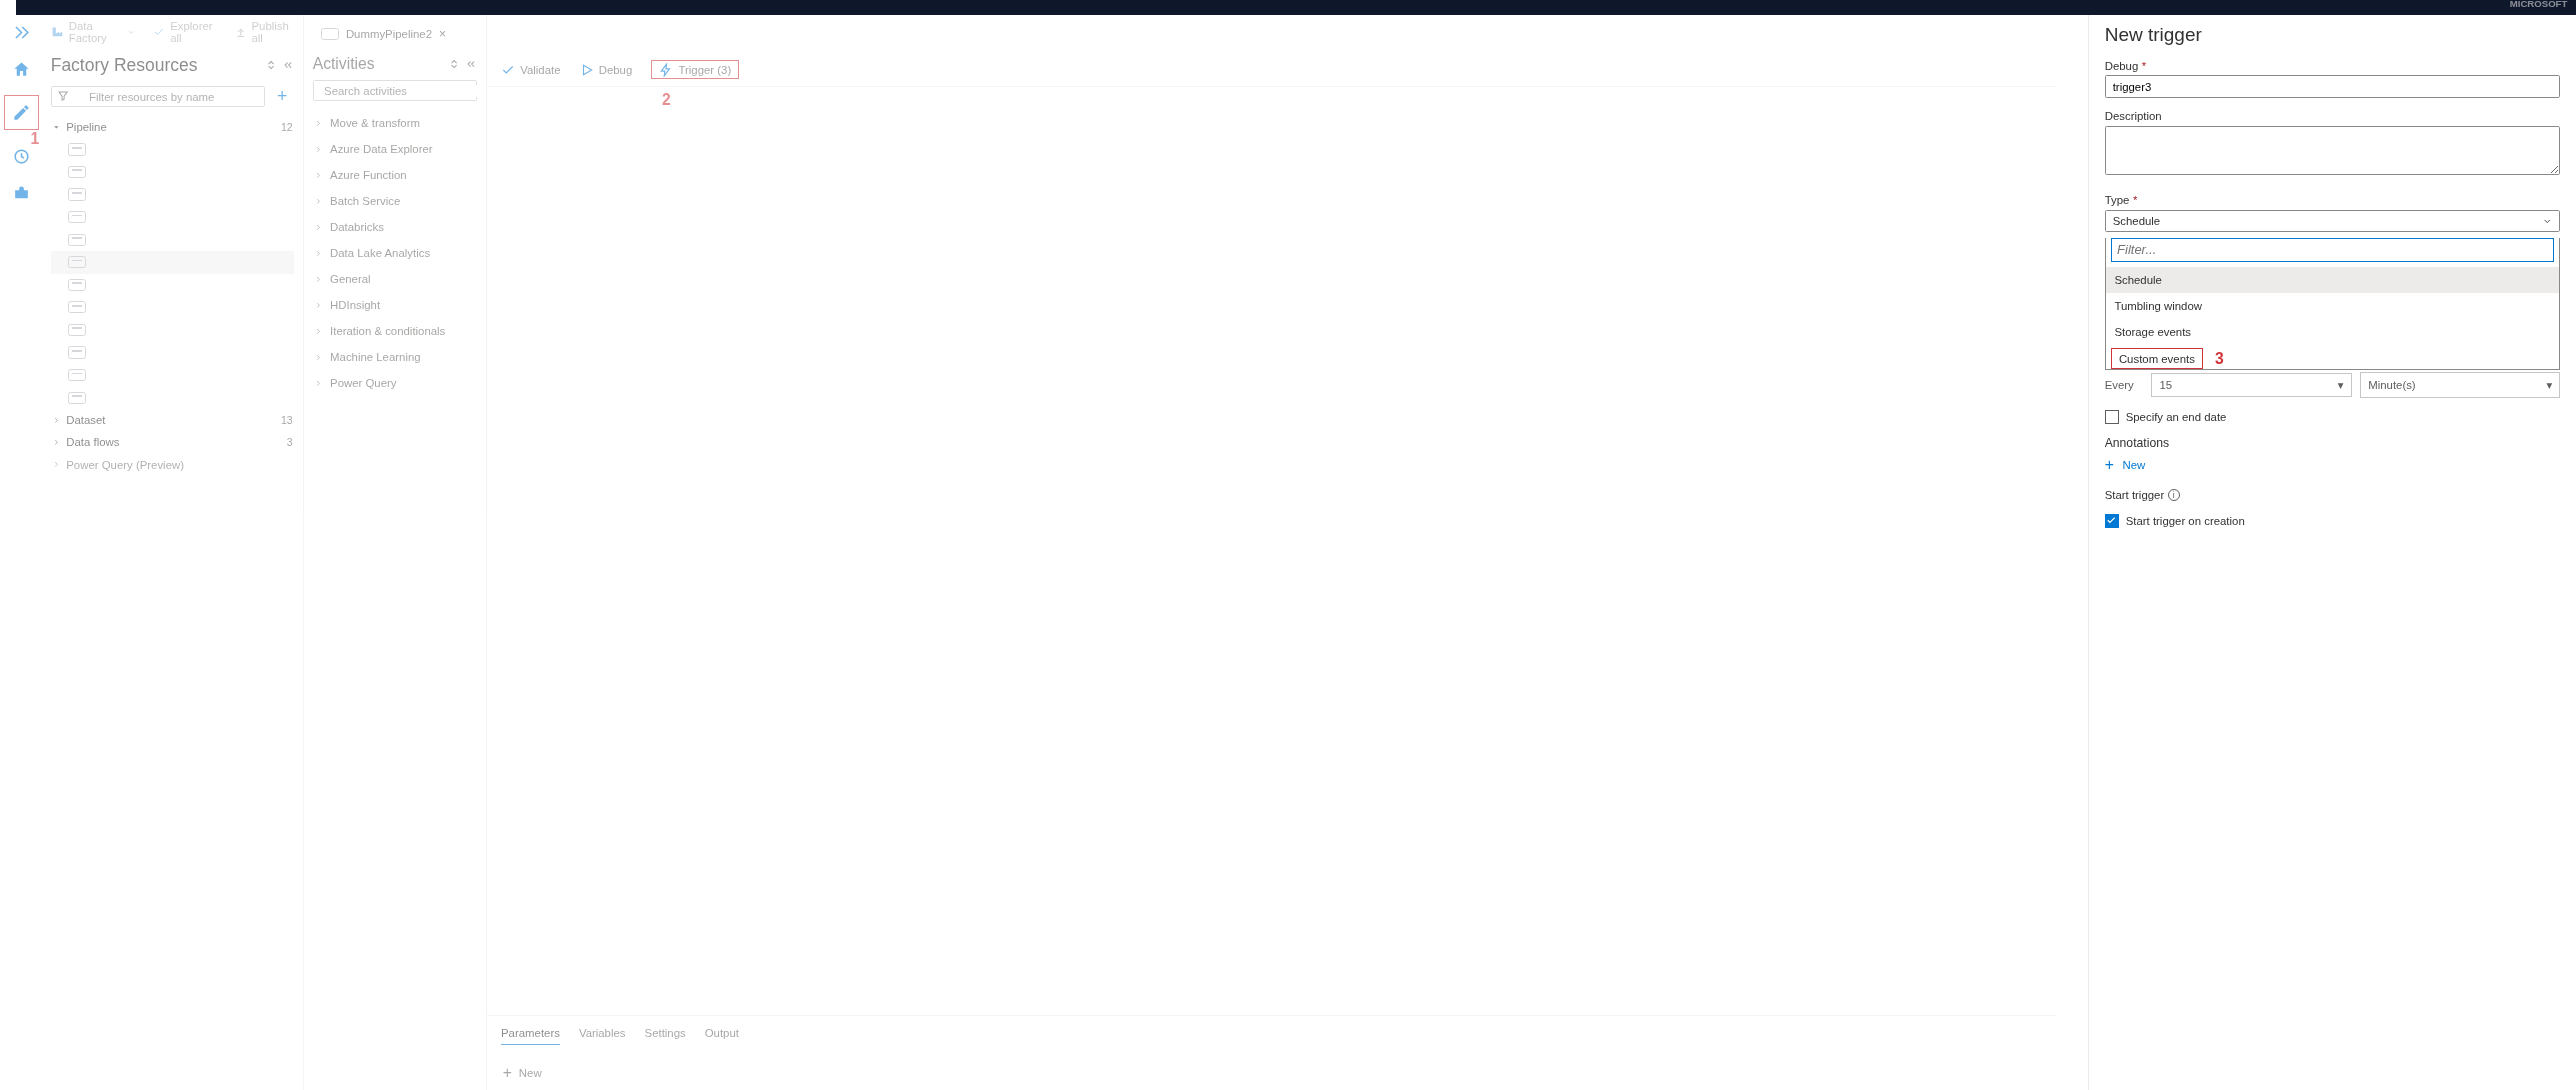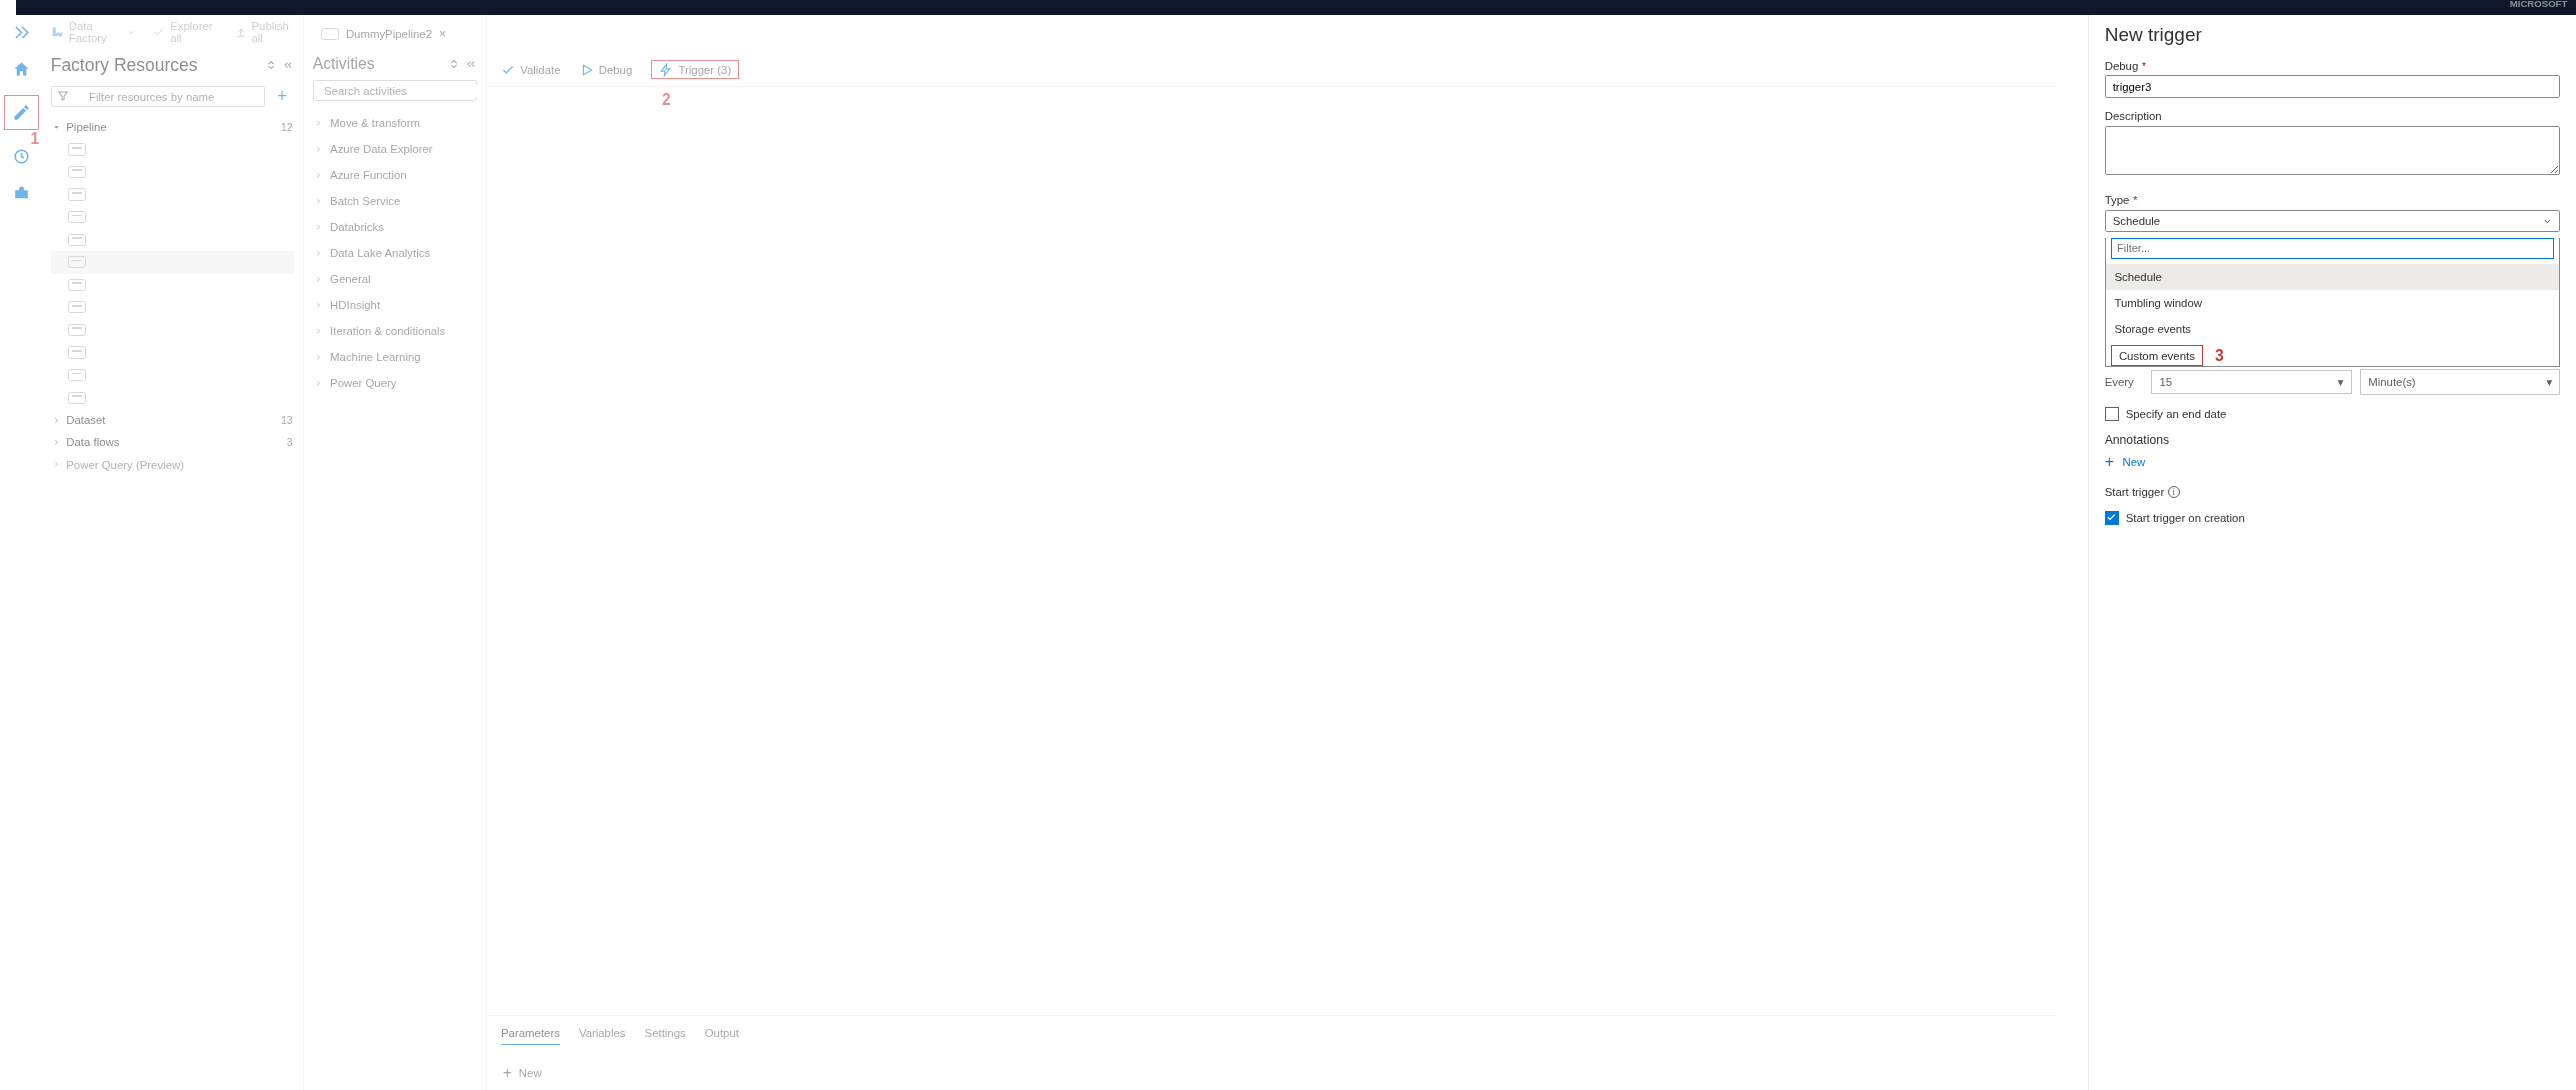--- a/index.html
+++ b/index.html
@@ -61,21 +61,21 @@
   
   .pane{width:488px;border-left:0.9px solid #edebe9;padding:0 15.7px 17.5px;overflow-y:auto;margin-left:32px;}
   .pane h2{font-weight:400;font-size:19px;margin:8.7px 0 14px;}
   .field-label{font-size:11.4px;margin-bottom:3.5px;display:flex;align-items:center;gap:3.5px;}
   .req{color:#a4262c;}
   .txt{width:100%;border:0.9px solid #8a8886;border-radius:1.7px;padding:4.4px 7px;font-size:11.4px;margin-bottom:12.2px;}
   .desc{width:100%;border:0.9px solid #8a8886;border-radius:1.7px;height:49px;margin-bottom:17.5px;}
   .select-display{width:100%;border:0.9px solid #8a8886;border-radius:1.7px;padding:4.4px 7px;display:flex;align-items:center;justify-content:space-between;margin-bottom:1.7px;cursor:pointer;}
   .dropdown{border:0.9px solid #8a8886;border-top:none;}
   .dd-filter{border:1.7px solid #0078d4;margin:5.2px;padding:3.5px 5.2px;}
-  .dd-filter input{border:none;outline:none;width:100%;font-size:11px;}
+  .dd-filter input{border:none;outline:none;width:100%;font-size:13px;font-style:italic;}
   .dd-item{padding:7px 8.7px;cursor:pointer;}
   .dd-item.selected{background:#edebe9;}
   .custom-wrap{display:flex;align-items:center;gap:12.2px;padding:3.5px 0 0 5.2px;}
   .custom-box{border:1.7px solid #d13438;padding:3.5px 7px;cursor:pointer;}
   .callout3{color:#d13438;font-weight:bold;font-size:15.7px;}
 
   .behind-row{display:flex;align-items:center;gap:8.7px;margin-top:3.5px;color:#605e5c;}
   .behind-row .lbl{width:38px;}
   .spin{flex:1;border:0.9px solid #c8c6c4;padding:4.4px 7px;display:flex;justify-content:space-between;align-items:center;}
   .unit{flex:1;border:0.9px solid #c8c6c4;padding:5px 7px;display:flex;justify-content:space-between;align-items:center;}

